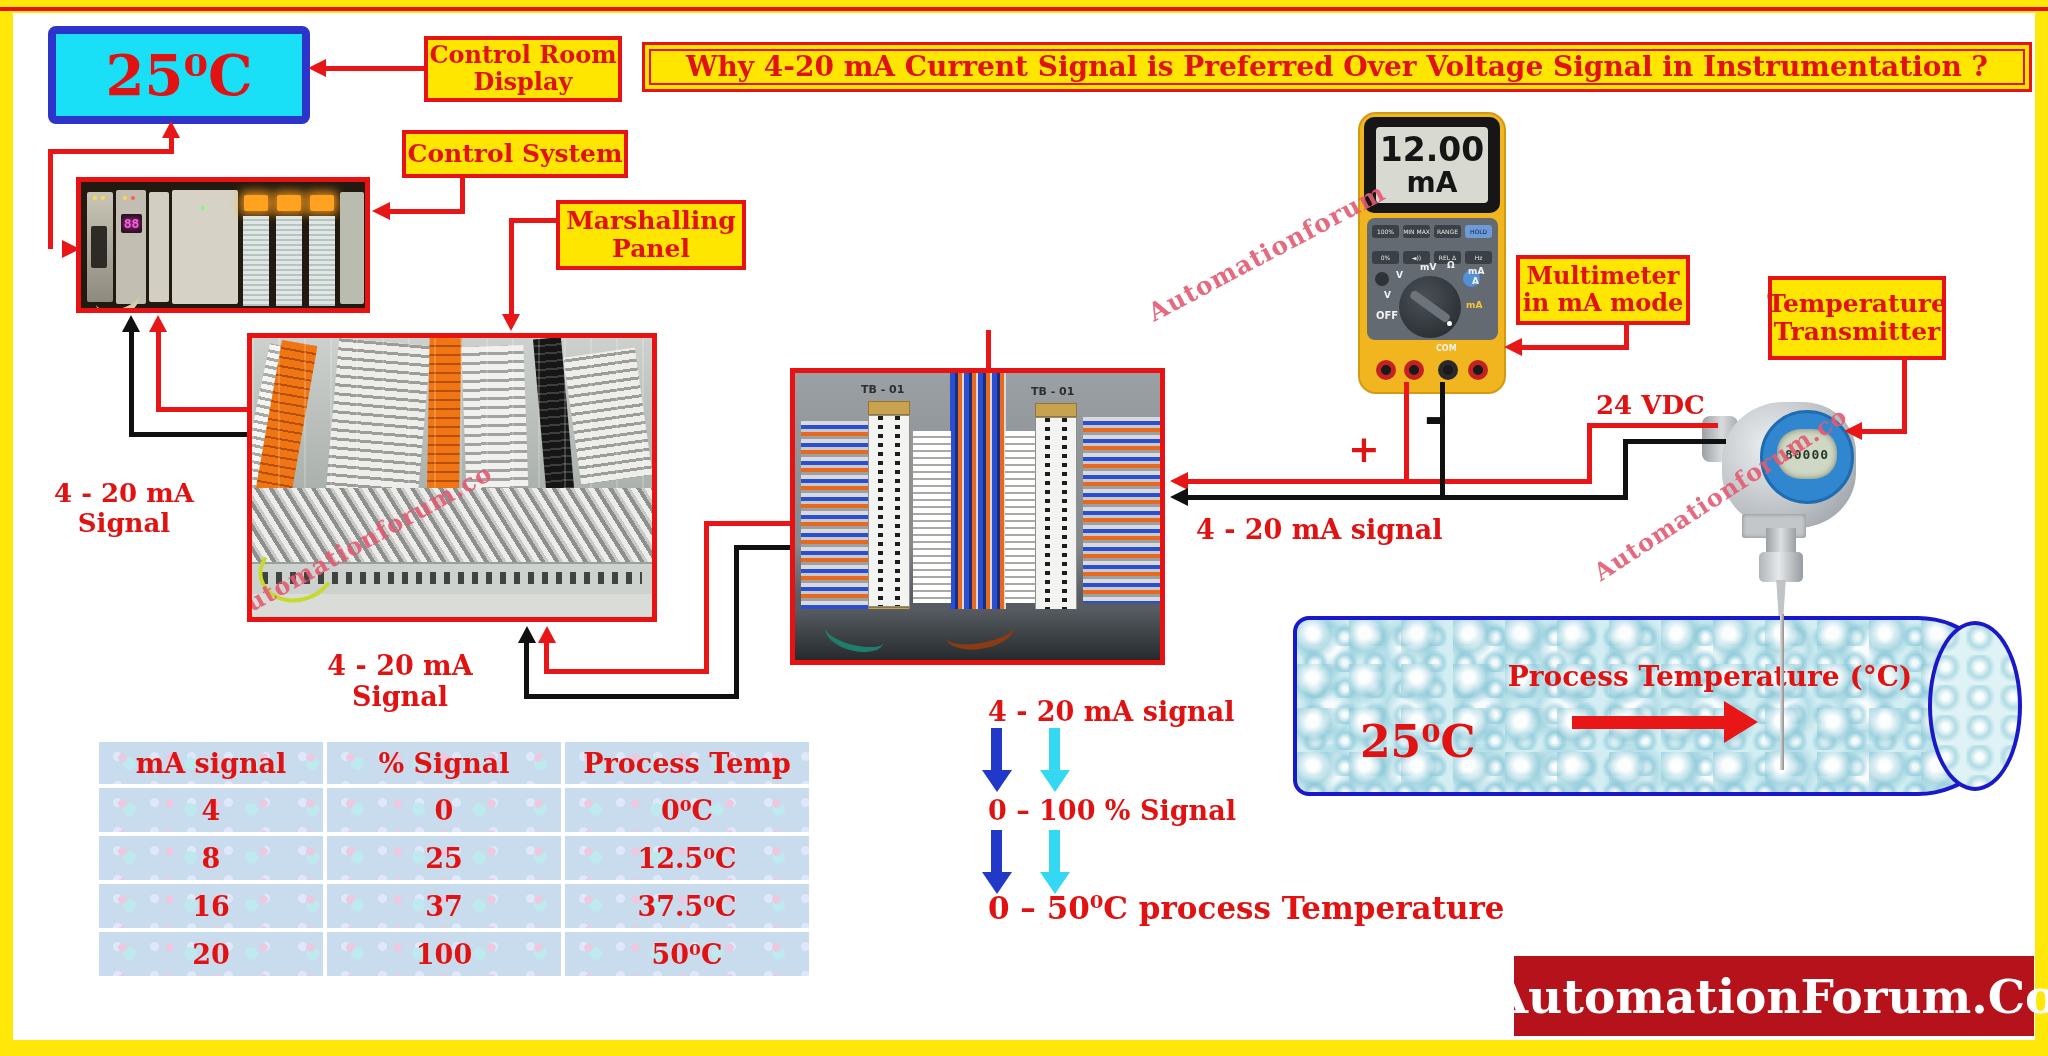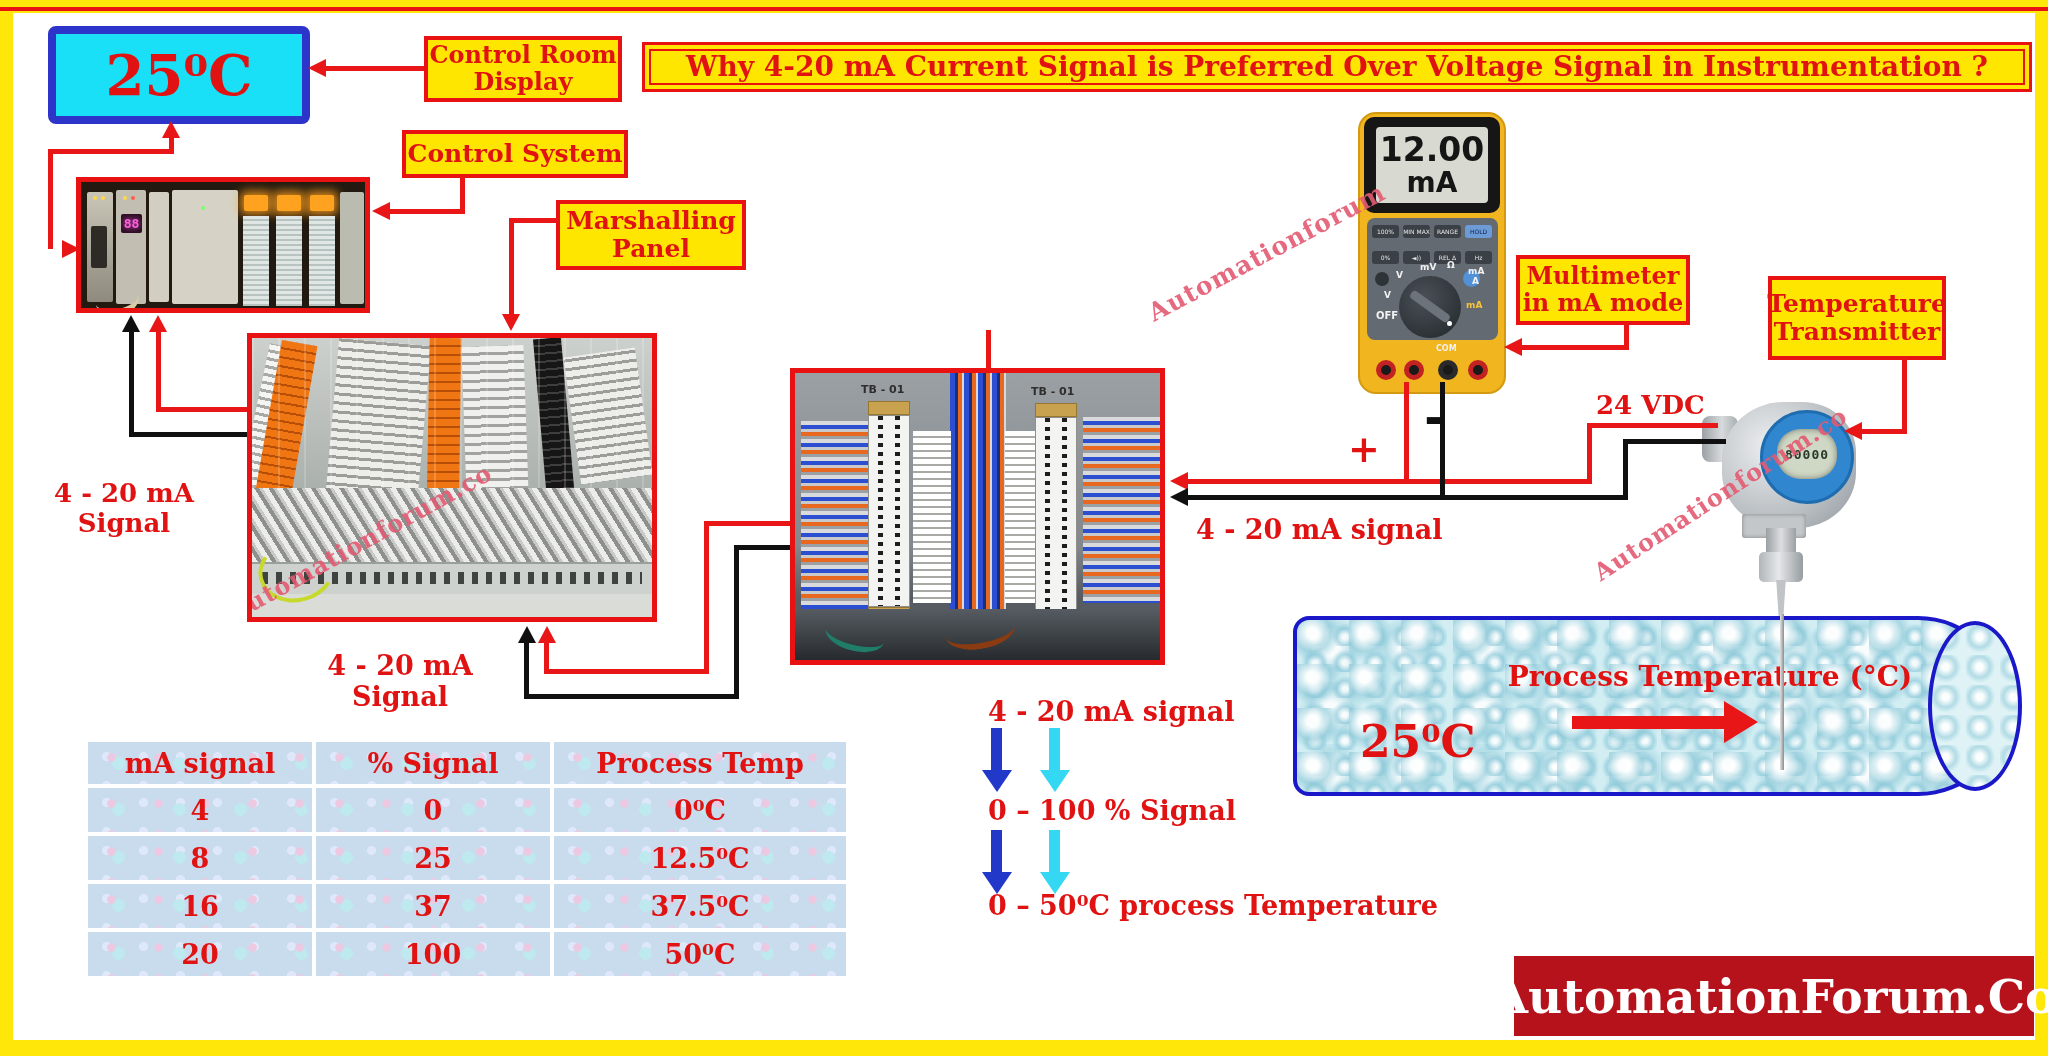--- a/index.html
+++ b/index.html
@@ -27,32 +27,32 @@
   .ah-down-red{border-left:9px solid transparent;border-right:9px solid transparent;border-top:17px solid #e81616;}
   .ah-right-red{border-top:9px solid transparent;border-bottom:9px solid transparent;border-left:18px solid #e81616;}
   
   .photo{position:absolute;border:5px solid #e81212;box-sizing:border-box;overflow:hidden;}
   
   .wm{position:absolute;color:#e45a72;opacity:.9;font-weight:bold;font-size:25px;letter-spacing:1px;white-space:nowrap;}
   
   .fa-shaft{position:absolute;width:11px;}
   .fa-head{position:absolute;width:0;height:0;border-left:15px solid transparent;border-right:15px solid transparent;}
   
-  #sig-table{position:absolute;left:84px;top:738px;border-collapse:separate;border-spacing:4px;
+  #sig-table{position:absolute;left:95px;top:738px;border-collapse:separate;border-spacing:4px;
              background:#ffffff;}
   #sig-table td,#sig-table th{
       background-color:#c9dcee;
       background-image:radial-gradient(circle,#ecc9e0 14%,rgba(0,0,0,0) 16%),
                        radial-gradient(circle,#bde9ef 16%,rgba(0,0,0,0) 18%),
                        radial-gradient(circle,#dfe7fa 18%,rgba(0,0,0,0) 20%);
       background-size:47px 31px,61px 43px,37px 29px;
       color:#e01212;font-weight:bold;font-size:27px;text-align:center;padding:0;}
   #sig-table th{height:42px;}
   #sig-table td{height:44px;}
-  .col1{width:224px;}.col2{width:234px;}.col3{width:292px;}
+  .col1{width:224px;}.col2{width:234px;}.col3{width:244px;}
   
   #mm-body{position:absolute;left:1358px;top:112px;width:148px;height:282px;background:#f1b51f;
            border:2px solid #d39a10;border-radius:18px;box-sizing:border-box;}
   #mm-bezel{position:absolute;left:1364px;top:117px;width:136px;height:96px;background:#161616;border-radius:10px;}
   #mm-lcd{position:absolute;left:1376px;top:127px;width:112px;height:76px;background:#d8d9d0;border-radius:4px;
           display:flex;flex-direction:column;align-items:center;justify-content:center;color:#151515;
           font-family:"DejaVu Sans",sans-serif;font-weight:bold;line-height:1.05;}
   #mm-panel{position:absolute;left:1367px;top:218px;width:131px;height:122px;background:#636a72;border-radius:8px;}
   .mm-btn{position:absolute;height:13px;background:#3a4046;border-radius:3px;color:#e8e8e8;
           font-family:"DejaVu Sans",sans-serif;font-size:6px;display:flex;align-items:center;justify-content:center;
@@ -341,21 +341,21 @@
   <div class="rtext" style="left:988px;top:696px;font-size:27px;">4 - 20 mA signal</div>
   <div class="fa-shaft" style="left:991px;top:728px;height:42px;background:#2238c8;"></div>
   <div class="fa-head" style="left:982px;top:770px;border-top:22px solid #2238c8;"></div>
   <div class="fa-shaft" style="left:1049px;top:728px;height:42px;background:#35d8f2;"></div>
   <div class="fa-head" style="left:1040px;top:770px;border-top:22px solid #35d8f2;"></div>
   <div class="rtext" style="left:988px;top:795px;font-size:27px;">0 – 100 % Signal</div>
   <div class="fa-shaft" style="left:991px;top:830px;height:42px;background:#2238c8;"></div>
   <div class="fa-head" style="left:982px;top:872px;border-top:22px solid #2238c8;"></div>
   <div class="fa-shaft" style="left:1049px;top:830px;height:42px;background:#35d8f2;"></div>
   <div class="fa-head" style="left:1040px;top:872px;border-top:22px solid #35d8f2;"></div>
-  <div class="rtext" style="left:988px;top:890px;font-size:27px;">0 – 50⁰C process Temperature</div>
+  <div class="rtext" style="left:988px;top:890px;font-size:31px;">0 – 50⁰C process Temperature</div>
 
   <table id="sig-table">
     <tbody>
         <tr>
       <th class="col1">mA signal</th>
       <th class="col2">% Signal</th>
       <th class="col3">Process Temp</th>
     </tr>
     <tr>
       <td>4</td>

